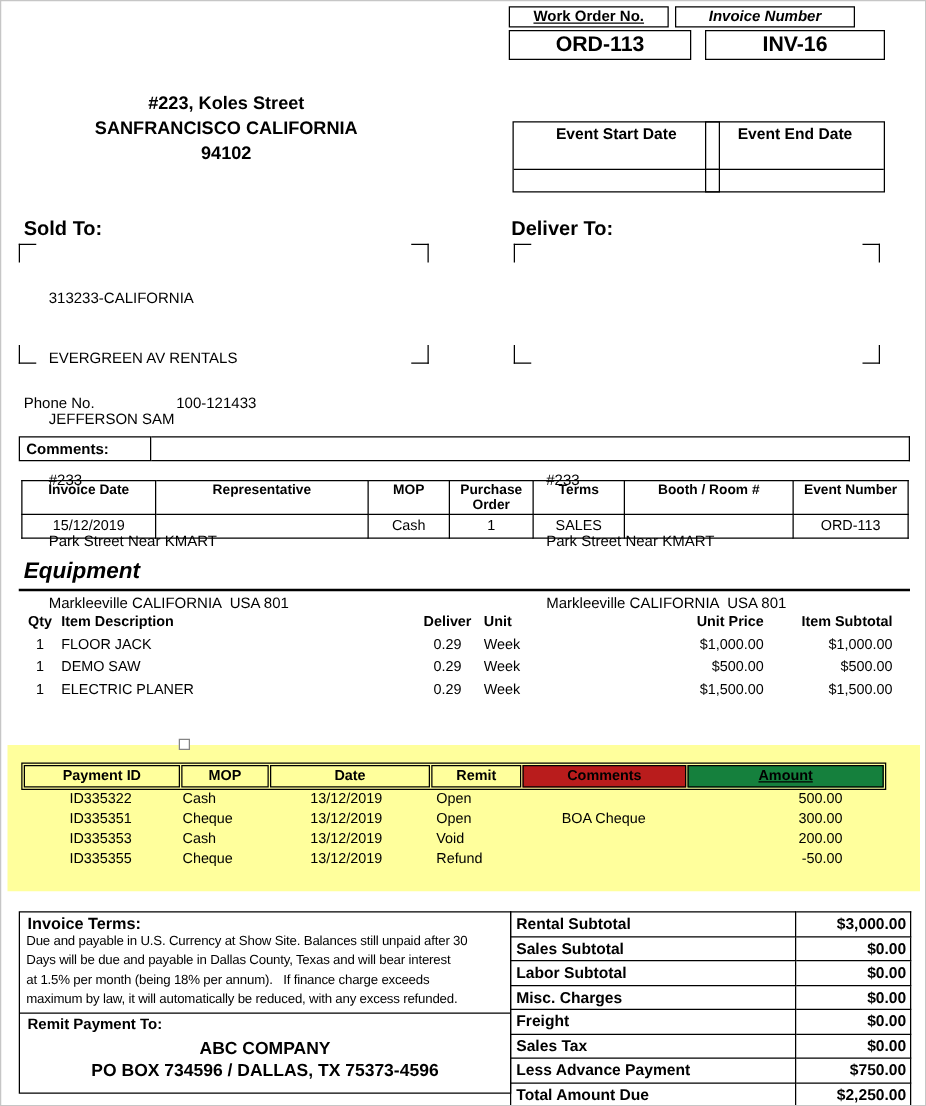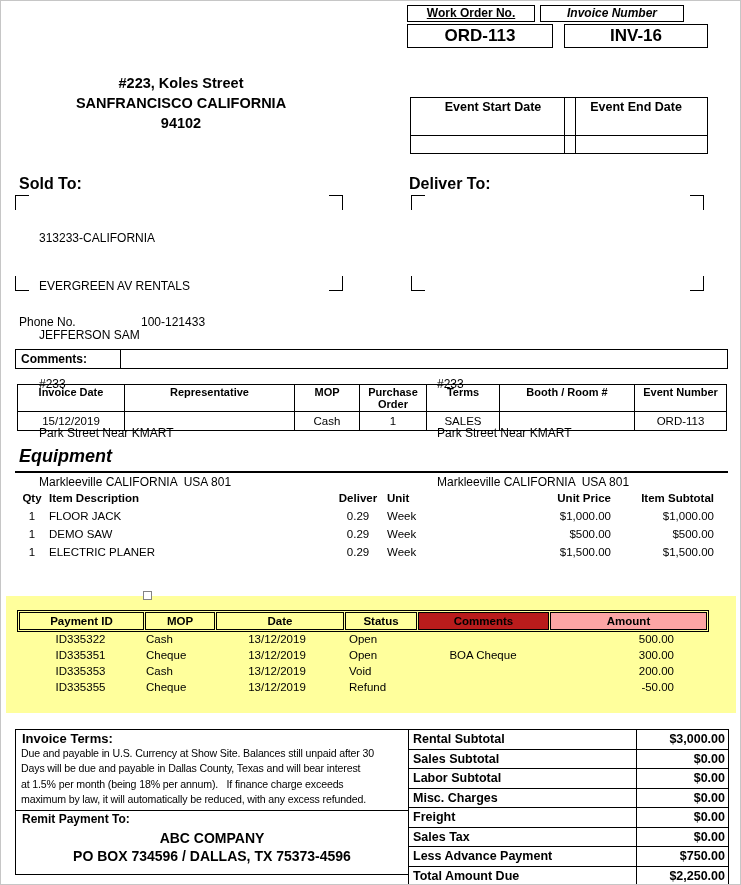--- a/index.html
+++ b/index.html
@@ -210,23 +210,23 @@
   </tbody>
     </table>
 
   <div class="payband" style="background:#FFFF9C;"></div>
   <div class="marker"></div>
 
   <div class="payhead">
     <div class="hc" style="width:125px;background:#FFFF9C;">Payment ID</div>
     <div class="hc" style="width:70px;background:#FFFF9C;">MOP</div>
     <div class="hc" style="width:128px;background:#FFFF9C;">Date</div>
-    <div class="hc" style="width:72px;background:#FFFF9C;">Status</div>
+    <div class="hc" style="width:72px;background:#FFFF9C;">Remit</div>
     <div class="hc" style="width:131px;background:#b91c1c;">Comments</div>
-    <div class="hc" style="width:157px;background:#fca5a5;">Amount</div>
+    <div class="hc" style="width:157px;background:#15803d;text-decoration:underline;">Amount</div>
   </div>
 
   <div class="payrow" style="top:630px;">
     <div class="pc pid">ID335322</div>
     <div class="pc pmop">Cash</div>
     <div class="pc pdate">13/12/2019</div>
     <div class="pc pstat">Open</div>
     <div class="pc pcom"></div>
     <div class="pc pamt">500.00</div>
   </div>

